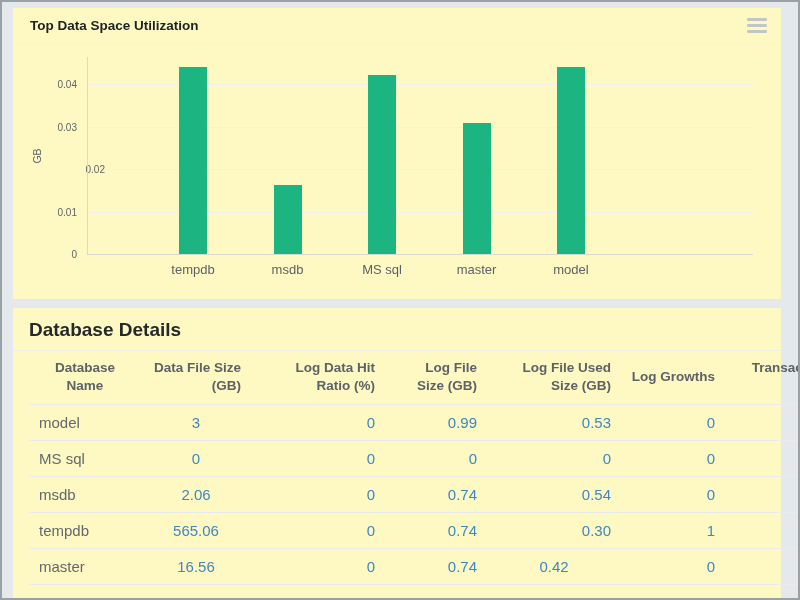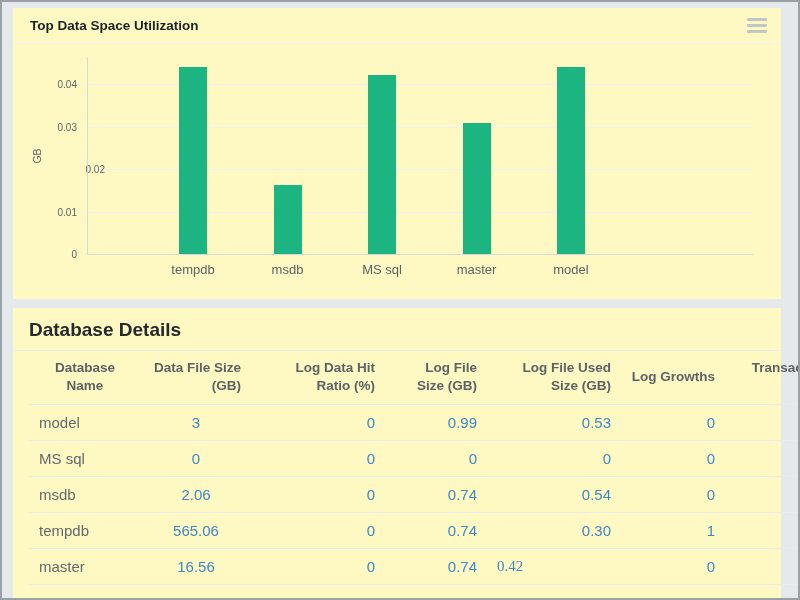--- a/index.html
+++ b/index.html
@@ -125,21 +125,21 @@
             <td class="num-cell" style="text-align: right;">0.74</td>
             <td class="num-cell" style="text-align: right;">0.30</td>
             <td class="num-cell" style="text-align: right;">1</td>
             <td class="num-cell" style="text-align: right;">0.08</td>
           </tr>
           <tr>
             <td class="name-cell" style="text-align: left;">master</td>
             <td class="num-cell" style="text-align: center;">16.56</td>
             <td class="num-cell" style="text-align: right;">0</td>
             <td class="num-cell" style="text-align: right;">0.74</td>
-            <td class="num-cell" style="text-align: left; font-family: Liberation Serif, serif;">0.42</td>
+            <td class="num-cell" style="text-align: center;">0.42</td>
             <td class="num-cell" style="text-align: right;">0</td>
             <td class="num-cell" style="text-align: right;">0.01</td>
           </tr>
         </tbody>
     </table>
   </div>
 
 </div>
 
 </body></html>

